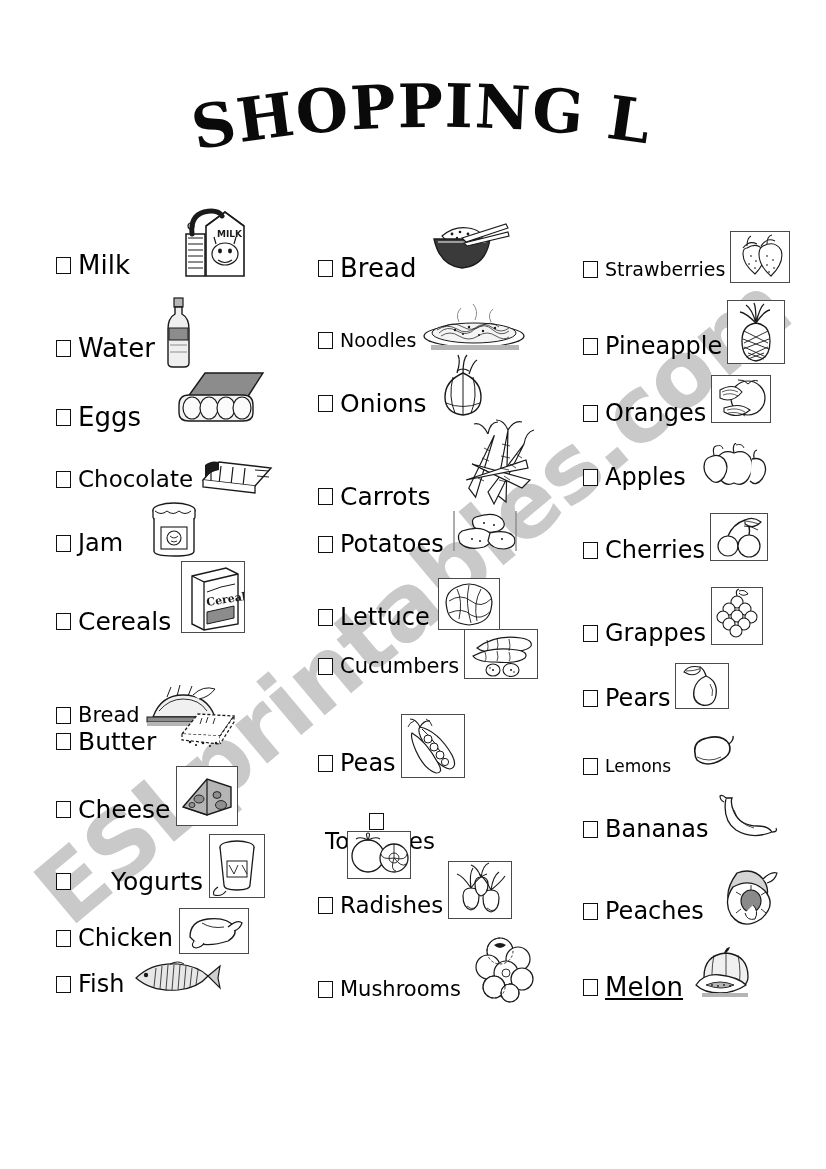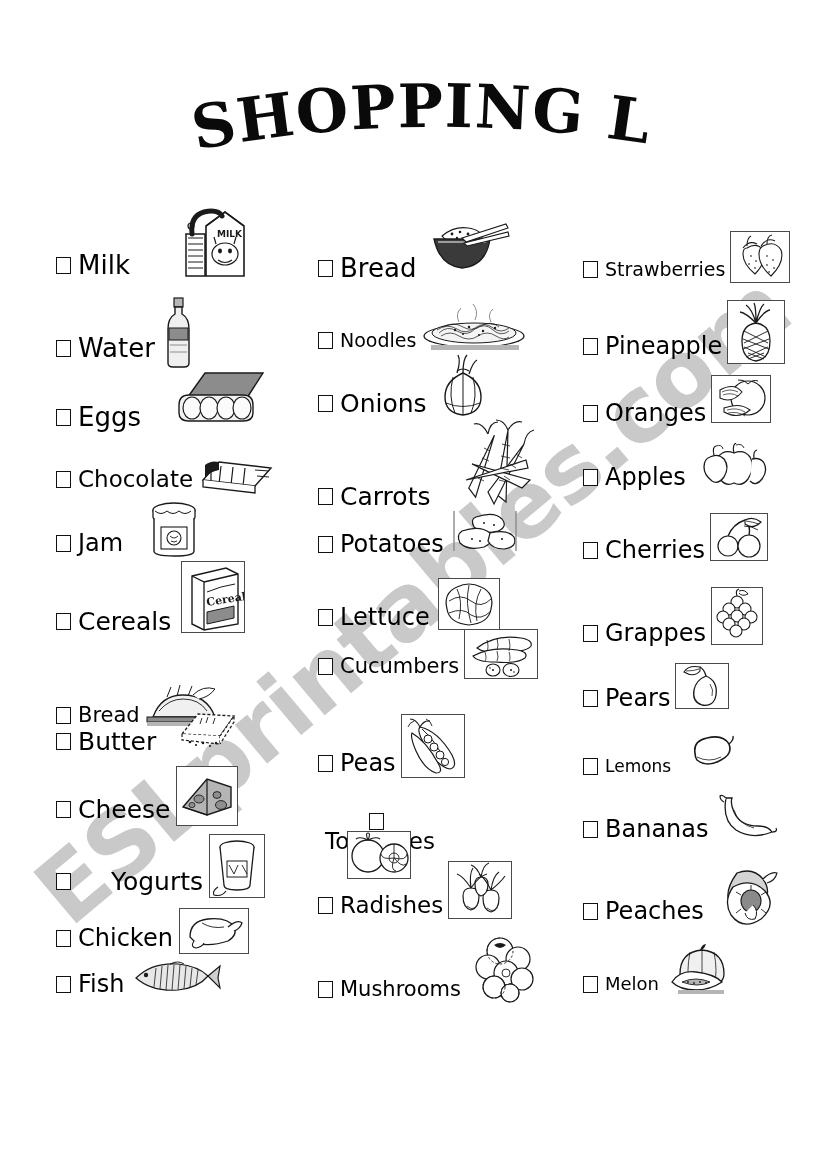--- a/index.html
+++ b/index.html
@@ -670,21 +670,21 @@
     <g stroke="#1a1a1a" stroke-width="0.9">
               <path d="M42 25 l0 -5 M52 30 l5 -3 M52 44 l5 4 M42 47 l0 5 M32 44 l-5 4 M32 30 l-5 -3"></path>
             </g>
     <path d="M54 14 q8 -8 14 -6 q-2 8 -10 10" fill="#fff" stroke="#1a1a1a" stroke-width="1.1"></path>
     <path d="M44 40 q6 6 2 14 q-8 2 -10 -6" fill="#fff" stroke="#1a1a1a" stroke-width="1"></path>
   </svg>
         </span>
       </div>
       <div class="item" style="top: 974px;">
         <span class="checkbox"></span>
-        <span class="label" style="font-size: 18px;">Melon</span>
+        <span class="label" style="font-size: 26px; text-decoration: underline;">Melon</span>
         <span class="art" style="margin-left: 5px; margin-top: -34px;">
           <svg width="72" height="54" viewBox="0 0 72 54">
     <path d="M16 34 q0 -22 22 -24 q22 2 22 24 q0 12 -22 14 q-22 -2 -22 -14 Z" fill="#f0f0f0" stroke="#1a1a1a" stroke-width="1.3"></path>
     <g stroke="#1a1a1a" stroke-width="0.8" fill="none">
               <path d="M26 12 q-4 20 0 34 M38 10 q0 22 0 36 M50 12 q4 20 0 34"></path>
             </g>
     <path d="M36 10 q2 -6 6 -6 q-2 6 -6 6" fill="#1a1a1a"></path>
     <path d="M8 42 q8 -12 24 -10 q18 2 26 10 q-12 8 -26 8 q-16 0 -24 -8 Z" fill="#fff" stroke="#1a1a1a" stroke-width="1.3"></path>
     <path d="M18 42 q14 -6 28 0 q-12 6 -28 0 Z" fill="#b5b5b5" stroke="#1a1a1a" stroke-width="0.9"></path>
     <g fill="#1a1a1a">

